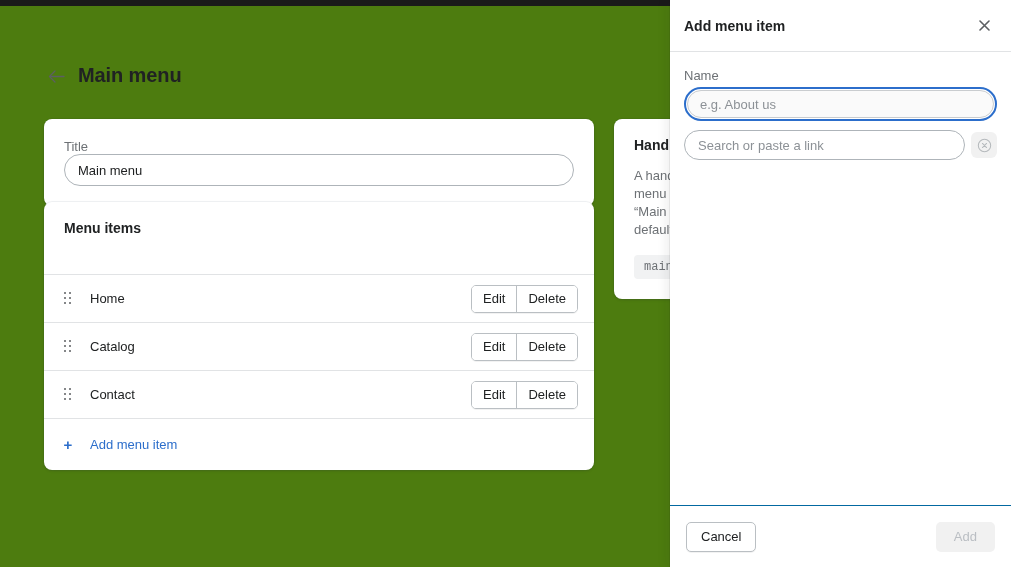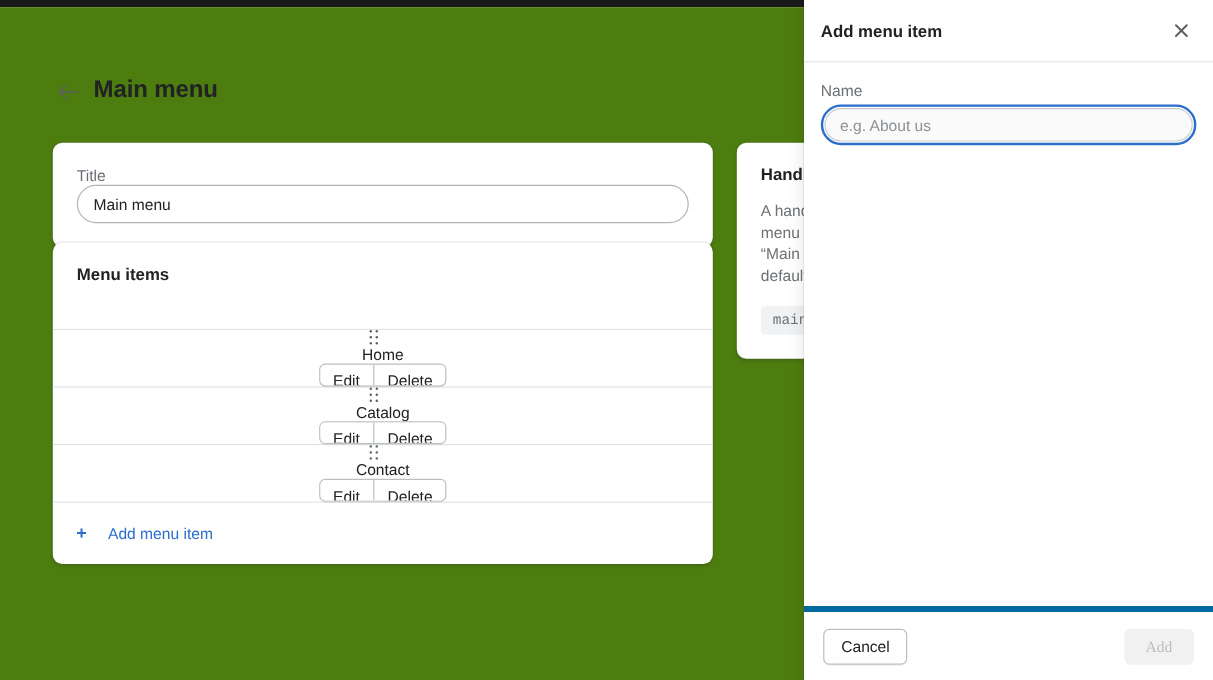--- a/index.html
+++ b/index.html
@@ -105,21 +105,20 @@
     font-size: 14px;
     font-weight: bold;
     color: #202223;
   }
   .mi-row {
     display: flex;
     align-items: center;
     height: 48px;
     border-top: 1px solid #e1e3e5;
     padding: 0 16px 0 16px;
-    flex-direction: column;
   }
   .drag-handle {
     width: 16px; height: 16px;
     display: grid;
     grid-template-columns: 3px 3px;
     grid-template-rows: 3px 3px 3px;
     gap: 2px 2px;
     align-content: center;
     justify-content: center;
     cursor: grab;
@@ -299,21 +298,21 @@
     display: flex;
     align-items: center;
     justify-content: center;
     cursor: pointer;
     color: #b5b9bc;
     flex: 0 0 auto;
   }
 
   .drawer-footer {
     height: 62px;
-    border-top: 5px solid #0369a1;
+    border-top: 1px solid #0369a1;
     display: flex;
     align-items: center;
     justify-content: space-between;
     padding: 0 16px;
   }
   .btn-secondary {
     background: #ffffff;
     border: 1px solid #babfc3;
     border-radius: 5px;
     font-size: 13px;
@@ -326,21 +325,21 @@
   }
   .btn-disabled {
     background: #f1f1f1;
     border: none;
     border-radius: 5px;
     font-size: 13px;
     color: #babec3;
     padding: 0 18px;
     height: 30px;
     cursor: default;
-    font-family: Liberation Serif, serif;
+    font-family: Liberation Sans, sans-serif;
   }
 </style>
 </head>
 <body>
 
 <div id="app">
 
   <div class="topbar"></div>
 
   <div class="page">
@@ -438,20 +437,29 @@
       </button>
     </div>
 
     <div class="drawer-body">
       <div class="drawer-label">Name</div>
 
       <div class="focus-wrap">
         <input class="focus-input" type="text" placeholder="e.g. About us" style="">
       </div>
 
+      <div class="link-row">
+        <input class="link-input" type="text" placeholder="Search or paste a link" style="">
+        <button class="clear-btn">
+          <svg width="15" height="15" viewBox="0 0 16 16" fill="none" aria-hidden="true">
+            <circle cx="8" cy="8" r="6.6" stroke="#b5b9bc" stroke-width="1.1"></circle>
+            <path d="M5.8 5.8L10.2 10.2M10.2 5.8L5.8 10.2" stroke="#b5b9bc" stroke-width="1.1" stroke-linecap="round"></path>
+          </svg>
+        </button>
+      </div>
     </div>
 
     <div class="drawer-footer">
       <button class="btn-secondary">Cancel</button>
       <button class="btn-disabled">Add</button>
     </div>
 
   </div>
 
 </div>

